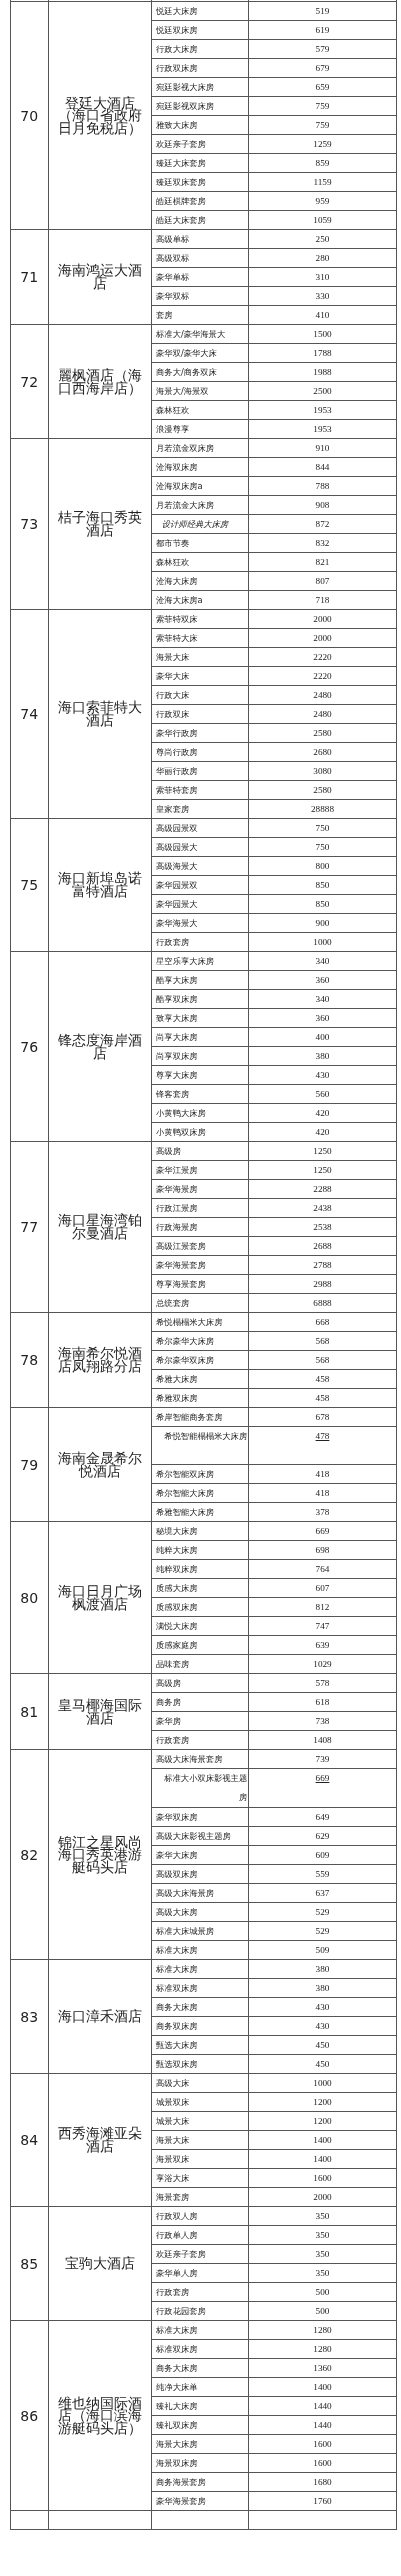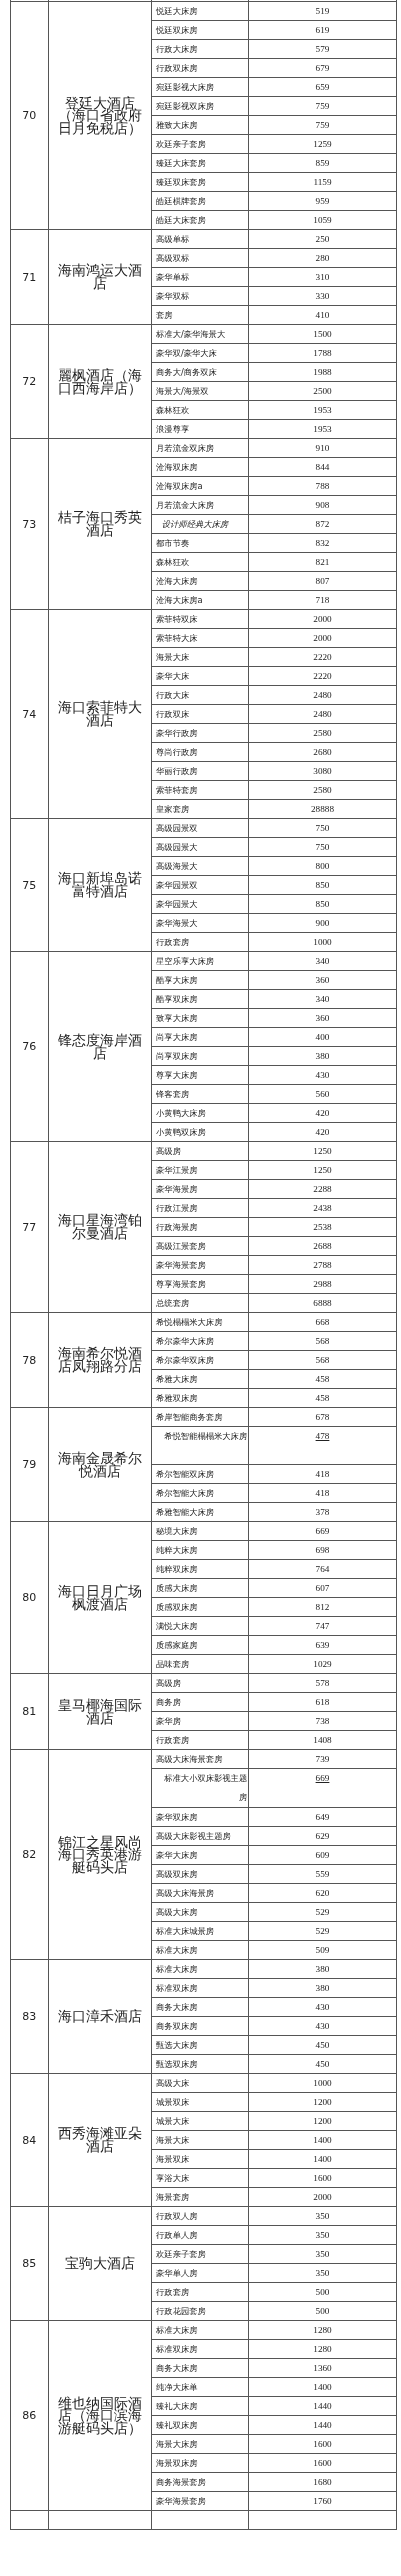--- a/index.html
+++ b/index.html
@@ -19,21 +19,21 @@
   table.rates td {
     border: 0.6px solid #555555;
     padding: 0;
     vertical-align: middle;
     box-sizing: border-box;
   }
   table.rates tr.r { height: 19px; }
   table.rates tr.r-double { height: 38px; }
   td.no {
     text-align: center;
-    font-size: 11px;
+    font-size: 14px;
     font-family: "DejaVu Sans", sans-serif;
     border-left: 0.6px solid #888888;
   }
   td.hotel {
     text-align: center;
     font-size: 14px;
     line-height: 12.6px;
     padding: 0 3.4px !important;
     border-right: 0.9px solid #222222;
   }
@@ -481,21 +481,21 @@
         <tr class="r">
           <td class="room">豪华大床房</td>
           <td class="price">609</td>
         </tr>
         <tr class="r">
           <td class="room">高级双床房</td>
           <td class="price">559</td>
         </tr>
         <tr class="r">
           <td class="room">高级大床海景房</td>
-          <td class="price">620</td>
+          <td class="price">637</td>
         </tr>
         <tr class="r">
           <td class="room">高级大床房</td>
           <td class="price">529</td>
         </tr>
         <tr class="r">
           <td class="room">标准大床城景房</td>
           <td class="price">529</td>
         </tr>
         <tr class="r">

